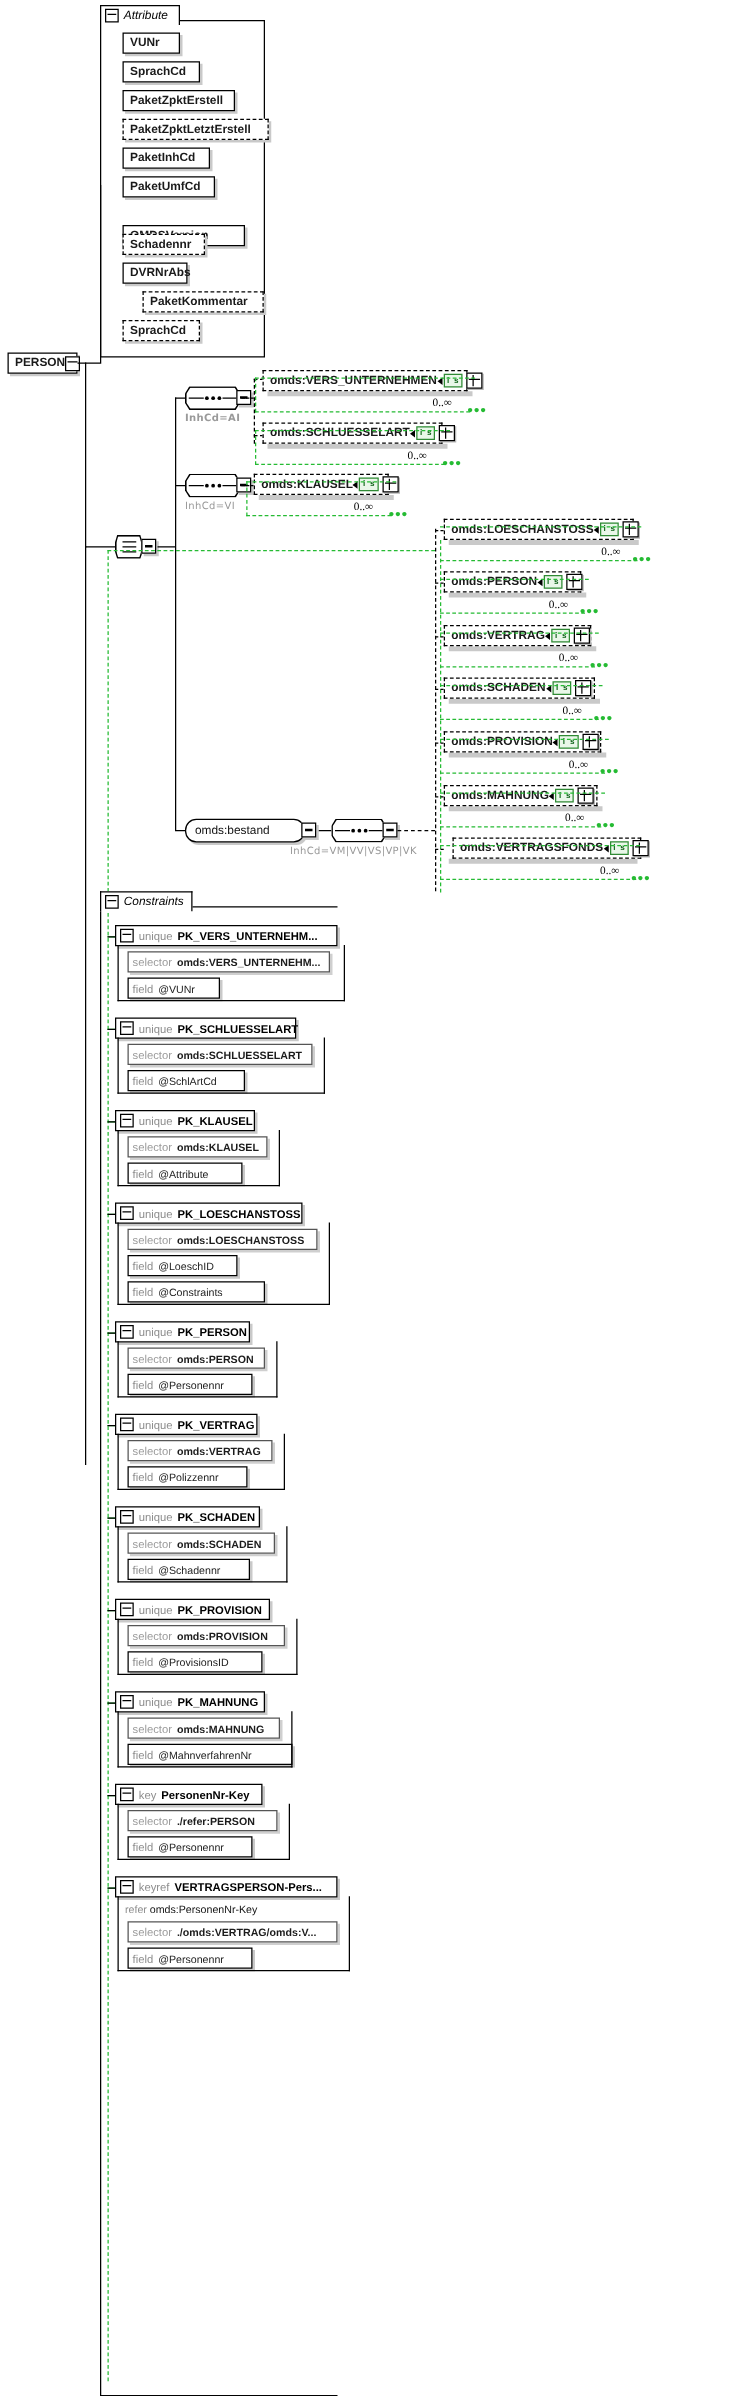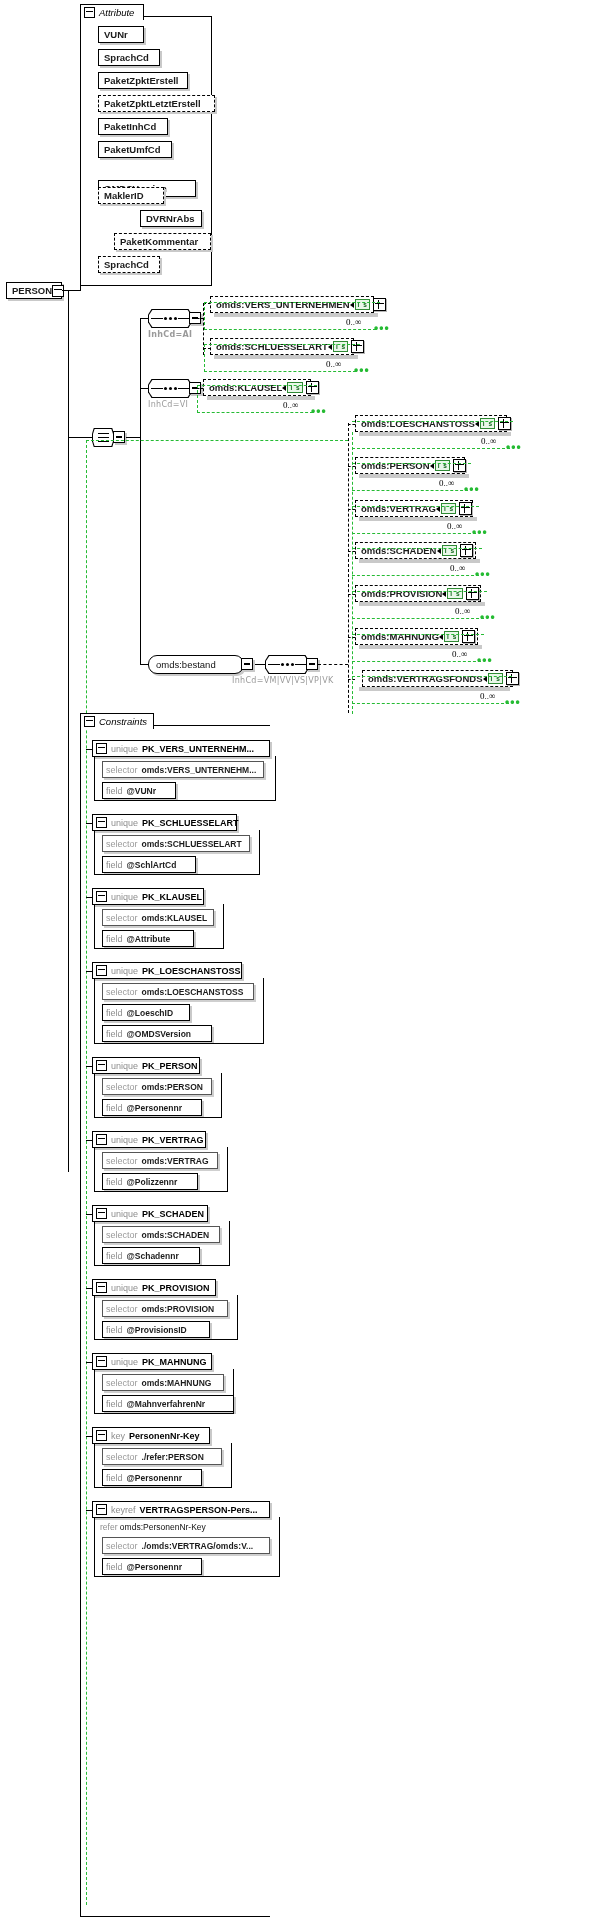--- a/index.html
+++ b/index.html
@@ -102,21 +102,21 @@
   .cbox{
     position:absolute;border:1px solid #000;background:#fff;box-sizing:border-box;
     height:17px;display:flex;align-items:center;gap:4px;padding:0 5px 0 3px;
     font-size:9px;white-space:nowrap;box-shadow:2px 2px 0 0 #c9c9c9;
   }
   .cbox .kw{color:#8d8d8d;font-weight:normal;}
   .cbox .nm{color:#000;font-weight:bold;}
   .cbox.sel{border:1px solid #555;box-shadow:2px 2px 0 0 #cfcfcf;}
   .cbox.sel .kw{color:#9a9a9a;}
   .cbox.sel .nm{color:#1c1c1c;font-weight:bold;font-size:8.5px;}
-  .cbox.fld .nm{color:#1c1c1c;font-weight:bold;font-size:8.5px;}
+  .cbox.fld .nm{color:#1c1c1c;font-weight:normal;font-size:8.5px;}
   .crefer{position:absolute;font-size:8.5px;white-space:nowrap;}
   .crefer .kw{color:#8d8d8d;}
   .crefer .nm{color:#111;}
   .cframe{position:absolute;border:1px solid #000;border-top:none;box-sizing:border-box;}
 
   .shadowbar{position:absolute;background:#c9c9c9;height:4px;}
 </style>
 </head>
 <body>
 
@@ -141,23 +141,23 @@
     <div class="nodebox" style="left:98px;top:118px;width:70px;">
       <span>PaketInhCd</span>
     </div>
     <div class="nodebox" style="left:98px;top:141px;width:74px;">
       <span>PaketUmfCd</span>
     </div>
     <div class="nodebox" style="left:98px;top:180px;width:98px;">
       <span>OMDSVersion</span>
     </div>
     <div class="nodebox opt" style="left:98px;top:187px;width:66px;">
-      <span>MaklerID</span>
-    </div>
-    <div class="nodebox" style="left:98px;top:210px;width:62px;margin-left:42px;">
+      <span>Schadennr</span>
+    </div>
+    <div class="nodebox" style="left:98px;top:210px;width:52px;">
       <span>DVRNrAbs</span>
     </div>
     <div class="nodebox opt" style="left:114px;top:233px;width:97px;">
       <span>PaketKommentar</span>
     </div>
     <div class="nodebox opt" style="left:98px;top:256px;width:62px;">
       <span>SprachCd</span>
     </div>
     <div class="nodebox" style="left:6px;top:282px;width:56px;padding-right:2px;justify-content:space-between;">
       <span>PERSON</span>
@@ -420,21 +420,21 @@
     <div class="cbox sel" style="left:102px;top:983px;width:152px;">
       <span class="kw">selector</span>
       <span class="nm">omds:LOESCHANSTOSS</span>
     </div>
     <div class="cbox fld" style="left:102px;top:1004px;width:88px;">
       <span class="kw">field</span>
       <span class="nm">@LoeschID</span>
     </div>
     <div class="cbox fld" style="left:102px;top:1025px;width:110px;">
       <span class="kw">field</span>
-      <span class="nm">@OMDSVersion</span>
+      <span class="nm">@Constraints</span>
     </div>
     <div class="cframe" style="left:94px;top:978px;width:170px;height:66px;border-top:none;border-left:1px solid #000;"></div>
     <div class="g-dash-h" style="left:86px;top:1066px;width:6px;"></div>
     <div class="dash-h" style="left:86px;top:1066px;width:6px;"></div>
     <div class="cbox" style="left:92px;top:1057px;width:108px;">
       <span class="minus"></span>
       <span class="kw">unique</span>
       <span class="nm">PK_PERSON</span>
     </div>
     <div class="cbox sel" style="left:102px;top:1078px;width:110px;">

